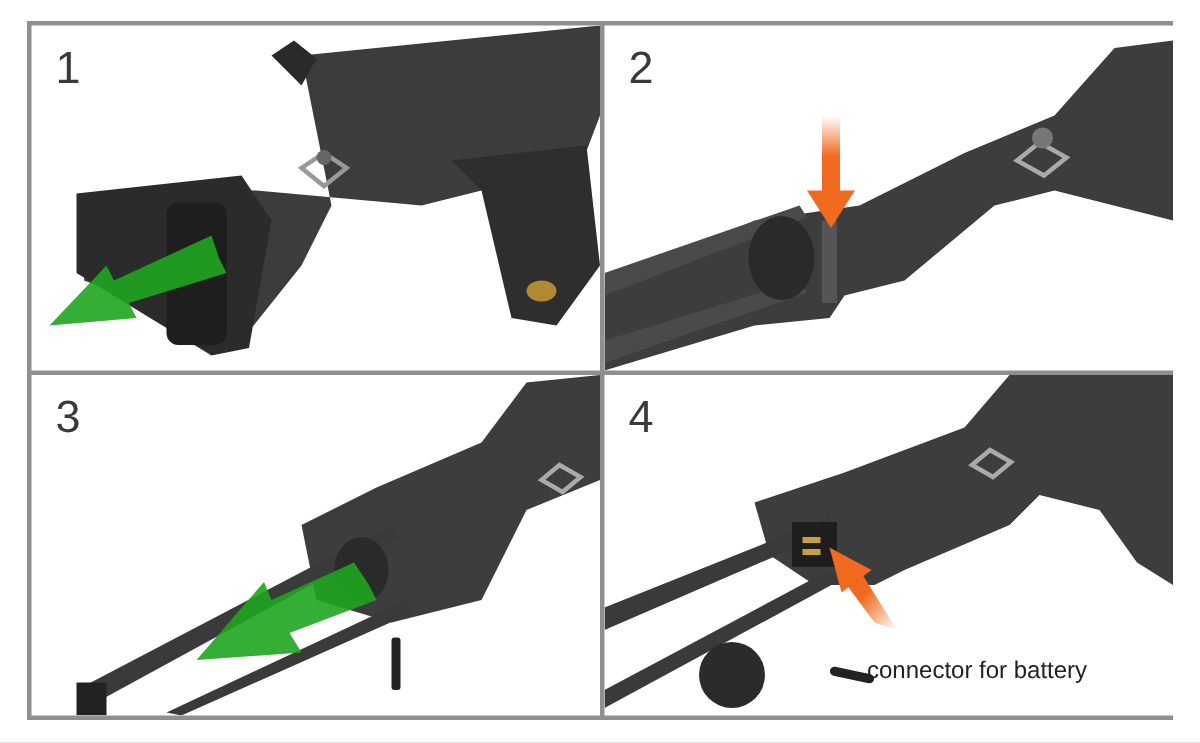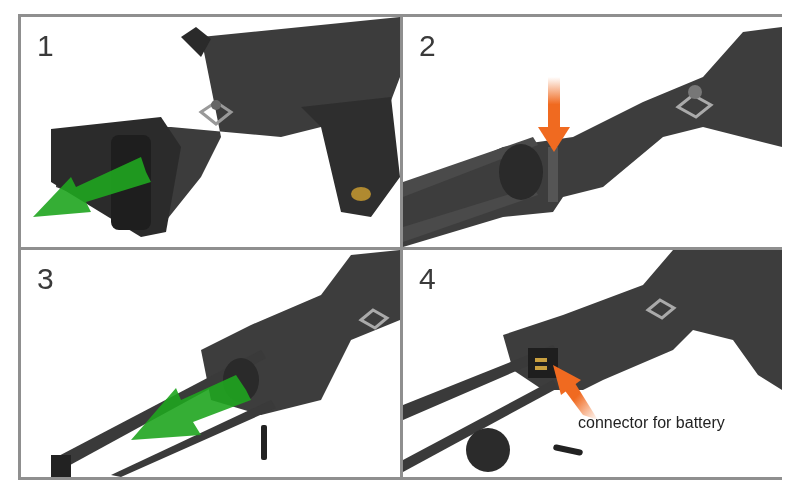--- a/index.html
+++ b/index.html
@@ -1,21 +1,21 @@
 <!DOCTYPE html>
 <html><head>
 <meta charset="utf-8">
 <style>
   html,body{margin:0;padding:0;background:#fff;}
   body{width:800px;height:495px;position:relative;overflow:hidden;font-family:"Liberation Sans",sans-serif;}
   .grid{position:absolute;left:18px;top:14px;width:764px;height:466px;box-sizing:border-box;border:3px solid #8f8f8f;background:#8f8f8f;display:grid;grid-template-columns:379px 379px;grid-template-rows:230px 227px;gap:3px;}
   .panel{position:relative;background:#fff;overflow:hidden;}
   .num{position:absolute;left:16px;top:12px;font-size:30px;color:#3a3a3a;font-weight:normal;z-index:5;}
   .panel svg{position:absolute;left:0;top:0;}
-  .caption{position:absolute;left:175px;top:164px;font-size:16px;color:#222;z-index:5;}
+  .caption{position:absolute;left:175px;top:189px;font-size:16px;color:#222;z-index:5;}
 </style>
 </head>
 <body>
 
 <div class="grid">
 
   <div class="panel">
     <div class="num">1</div>
     <svg width="379" height="230" viewBox="0 0 379 230">
       <polygon points="180,20 379,0 379,60 360,110 300,110 260,120 150,110 60,110 40,118 35,170 140,210 180,160 200,120" fill="#3c3c3c"></polygon>

